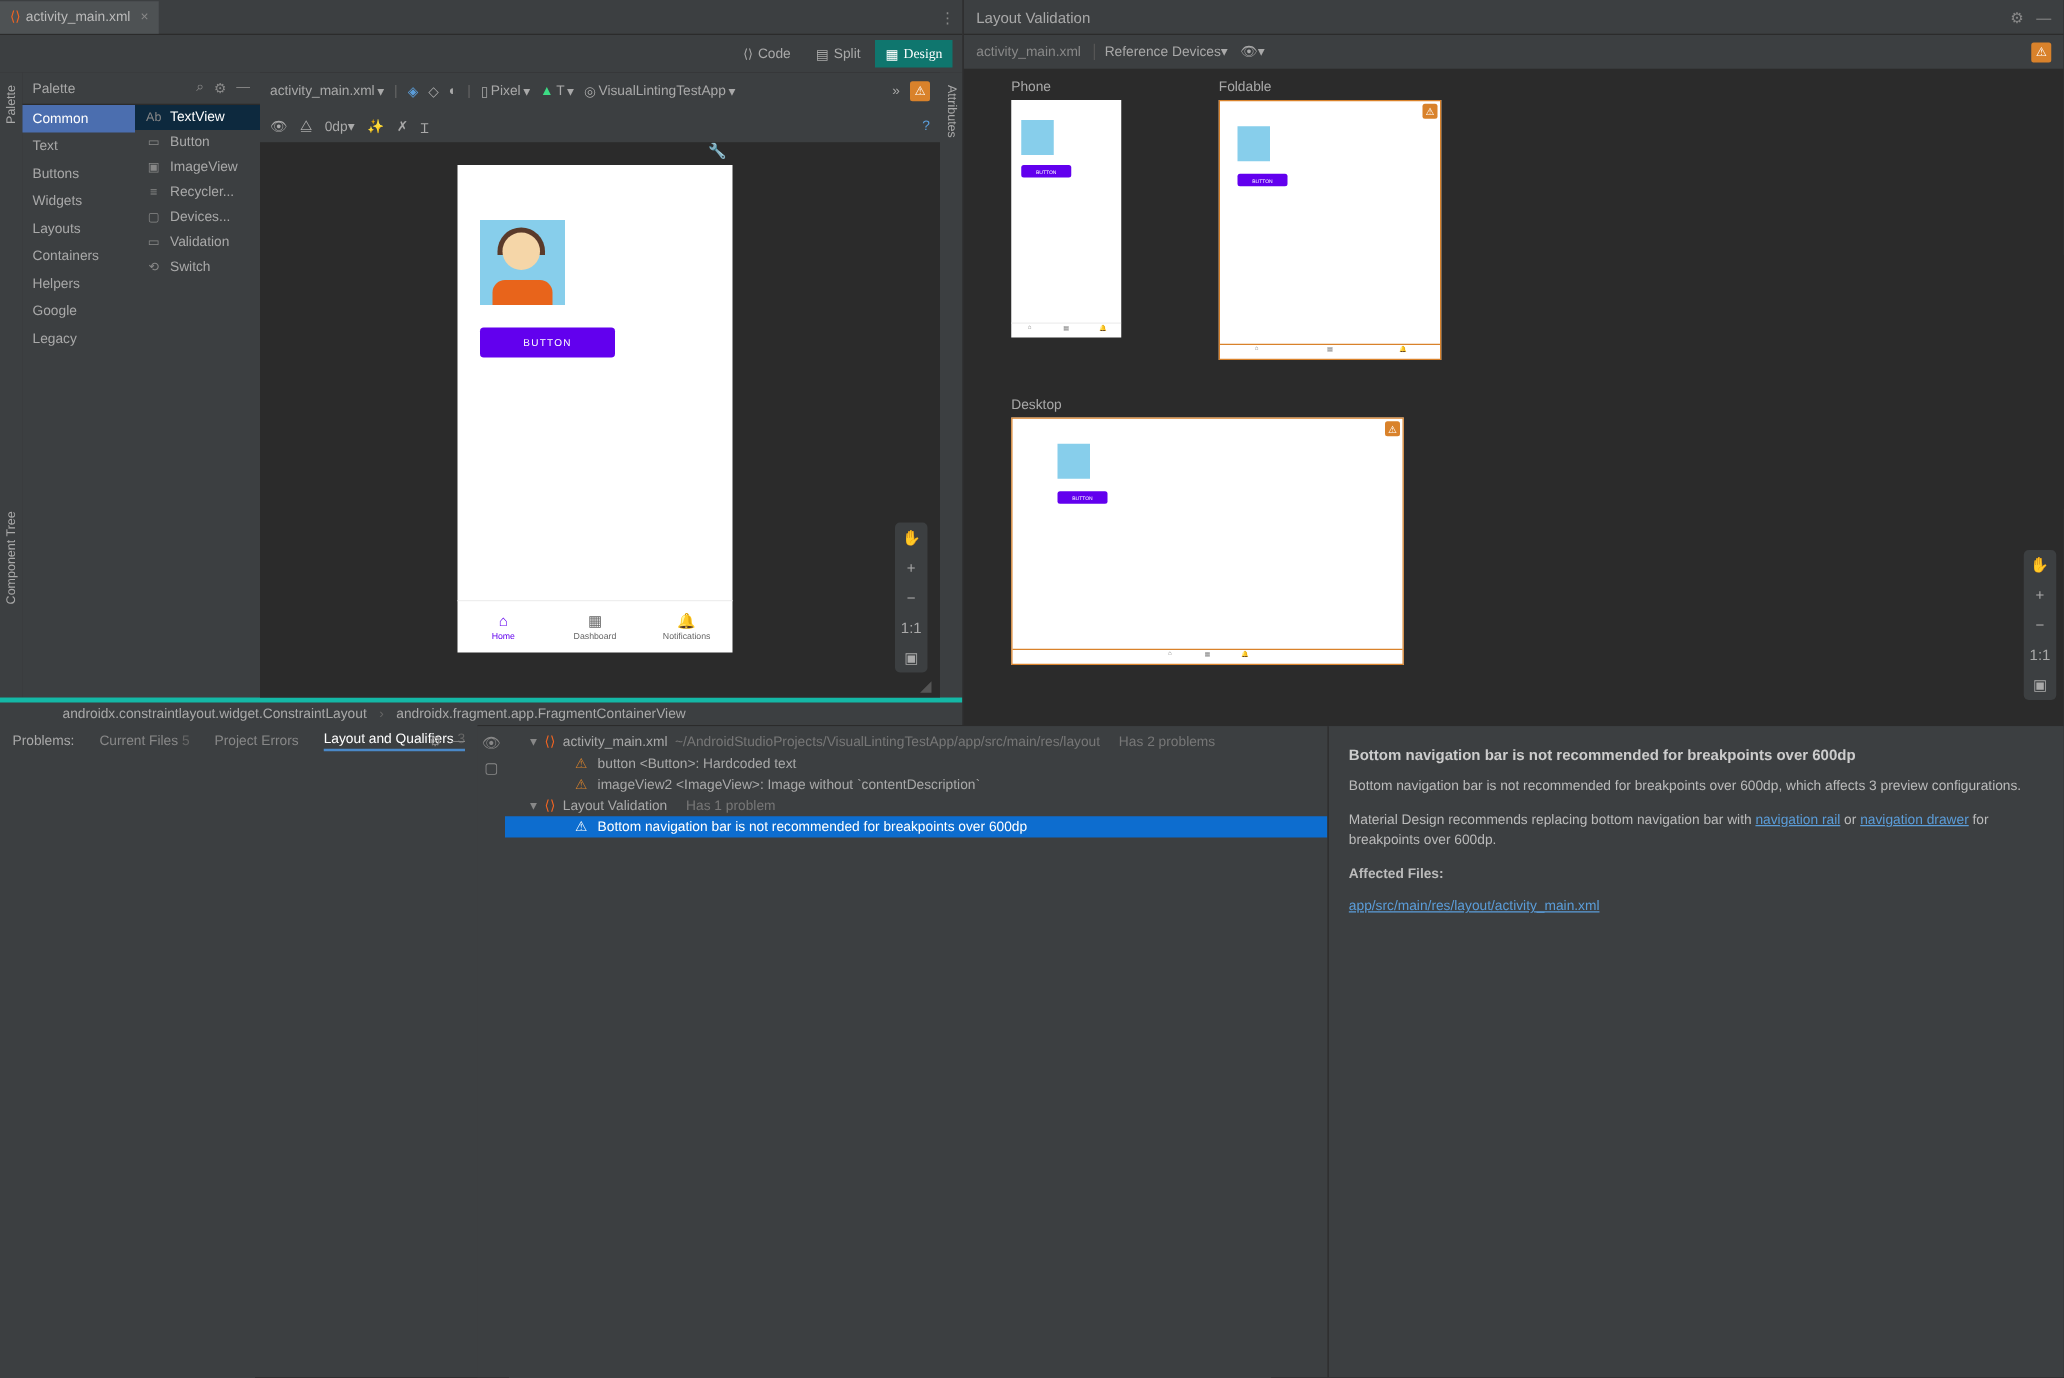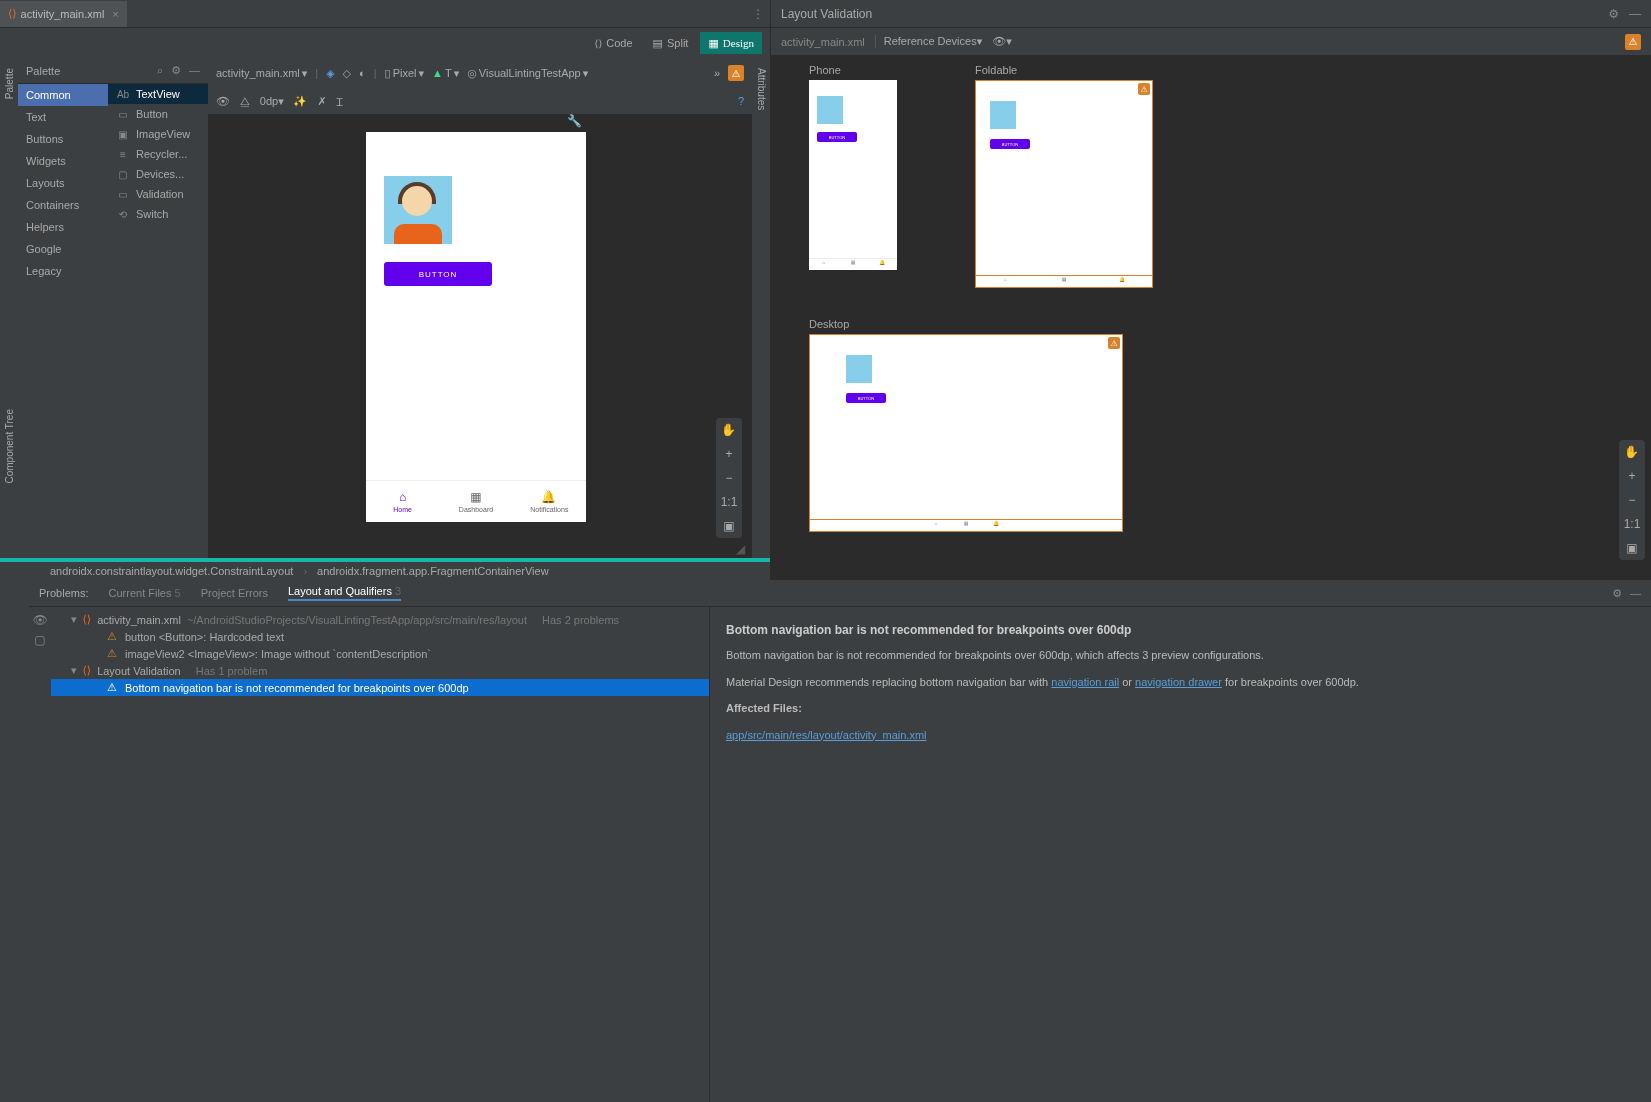--- a/index.html
+++ b/index.html
@@ -374,22 +374,20 @@
   width: 26px;
   background: #3c3f41;
   border-radius: 4px;
 }
 
 
 .problems-panel {
   flex: 1;
   background: #3c3f41;
   display: flex;
-  flex-direction: column;
-  padding-left: 29px;
 }
 .problems-tabs {
   height: 26px;
   display: flex;
   align-items: center;
   padding: 0 10px;
   gap: 20px;
   font-size: 11px;
 }
 .prob-tab { cursor: pointer; color: #888; }

